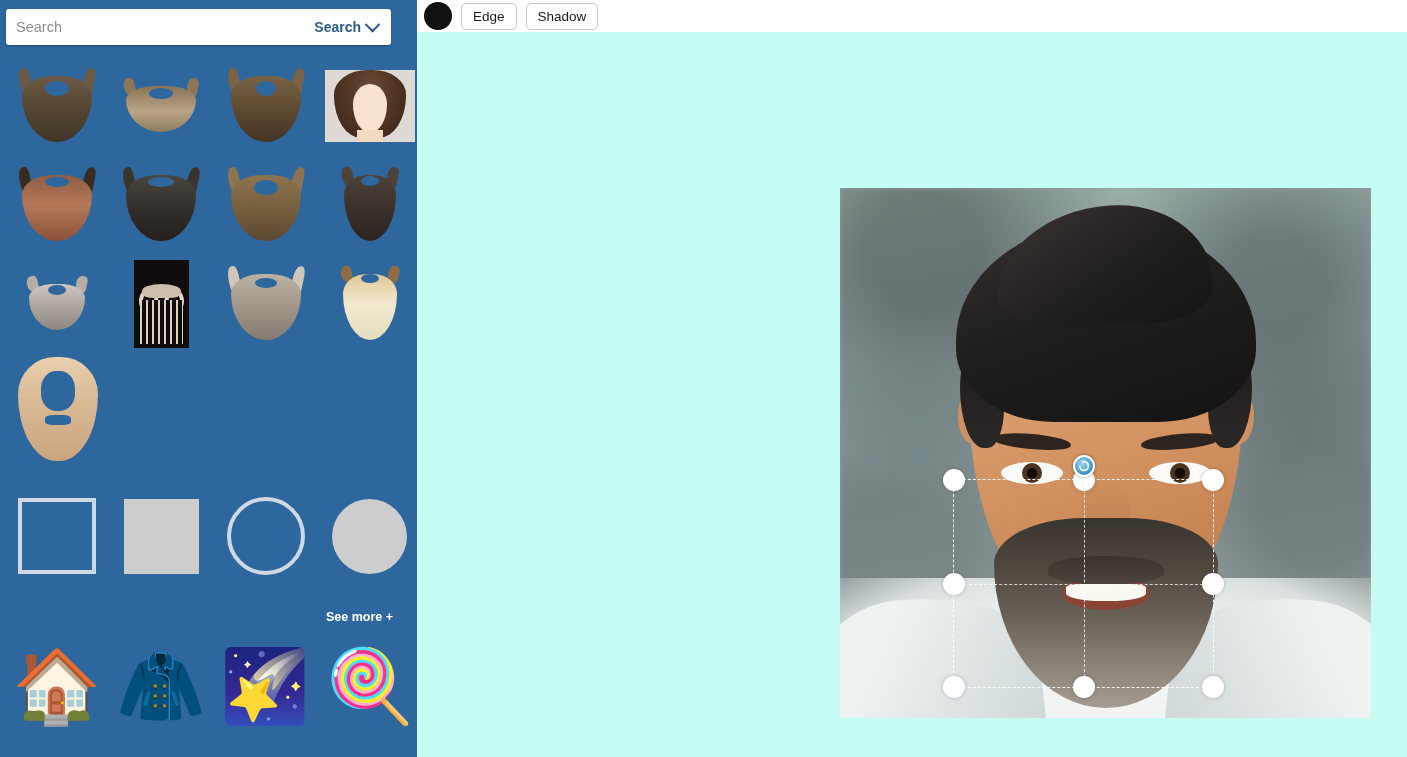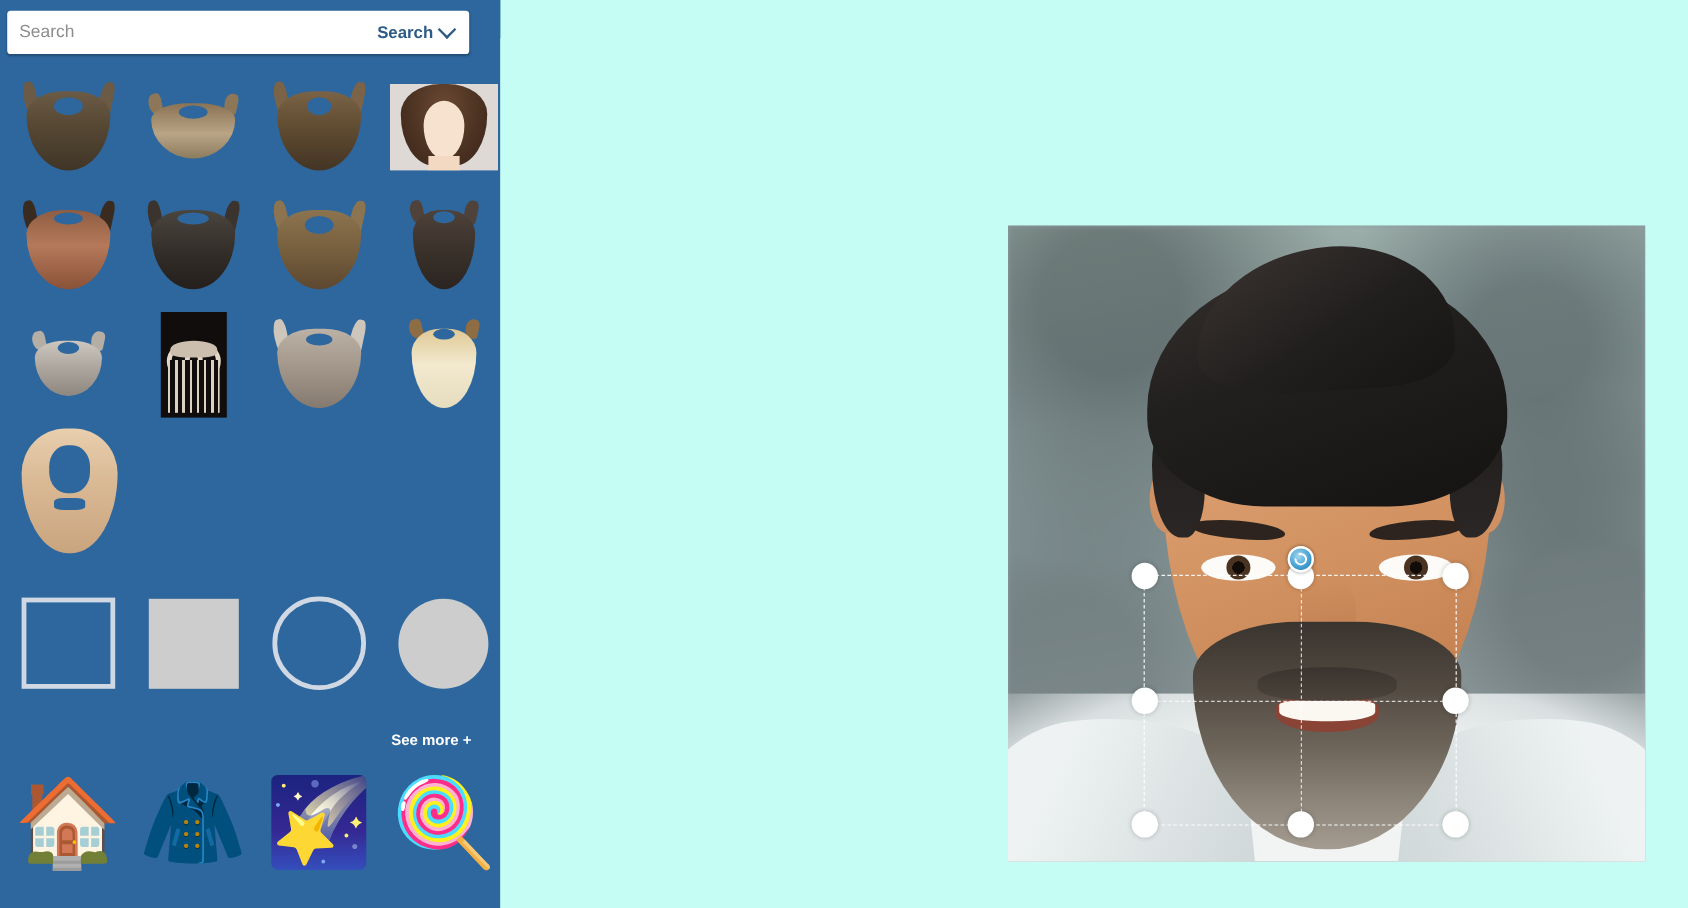--- a/index.html
+++ b/index.html
@@ -676,20 +676,25 @@
     <div class="see-more">See more +</div>
 
     <div class="emoji-row">
       <div class="emoji-cell">🏠</div>
       <div class="emoji-cell">🧥</div>
       <div class="emoji-cell">🌠</div>
       <div class="emoji-cell">🍭</div>
     </div>
   </div>
 
+  <div class="toolbar">
+    <div class="color-swatch"></div>
+    <button class="tool-btn">Edge</button>
+    <button class="tool-btn">Shadow</button>
+  </div>
 
   <div class="canvas">
 
     <div class="photo">
       <div class="bg"></div>
       <div class="shirt"></div>
       <div class="shirtL"></div>
       <div class="shirtR"></div>
       <div class="neck"></div>
       <div class="head"></div>

